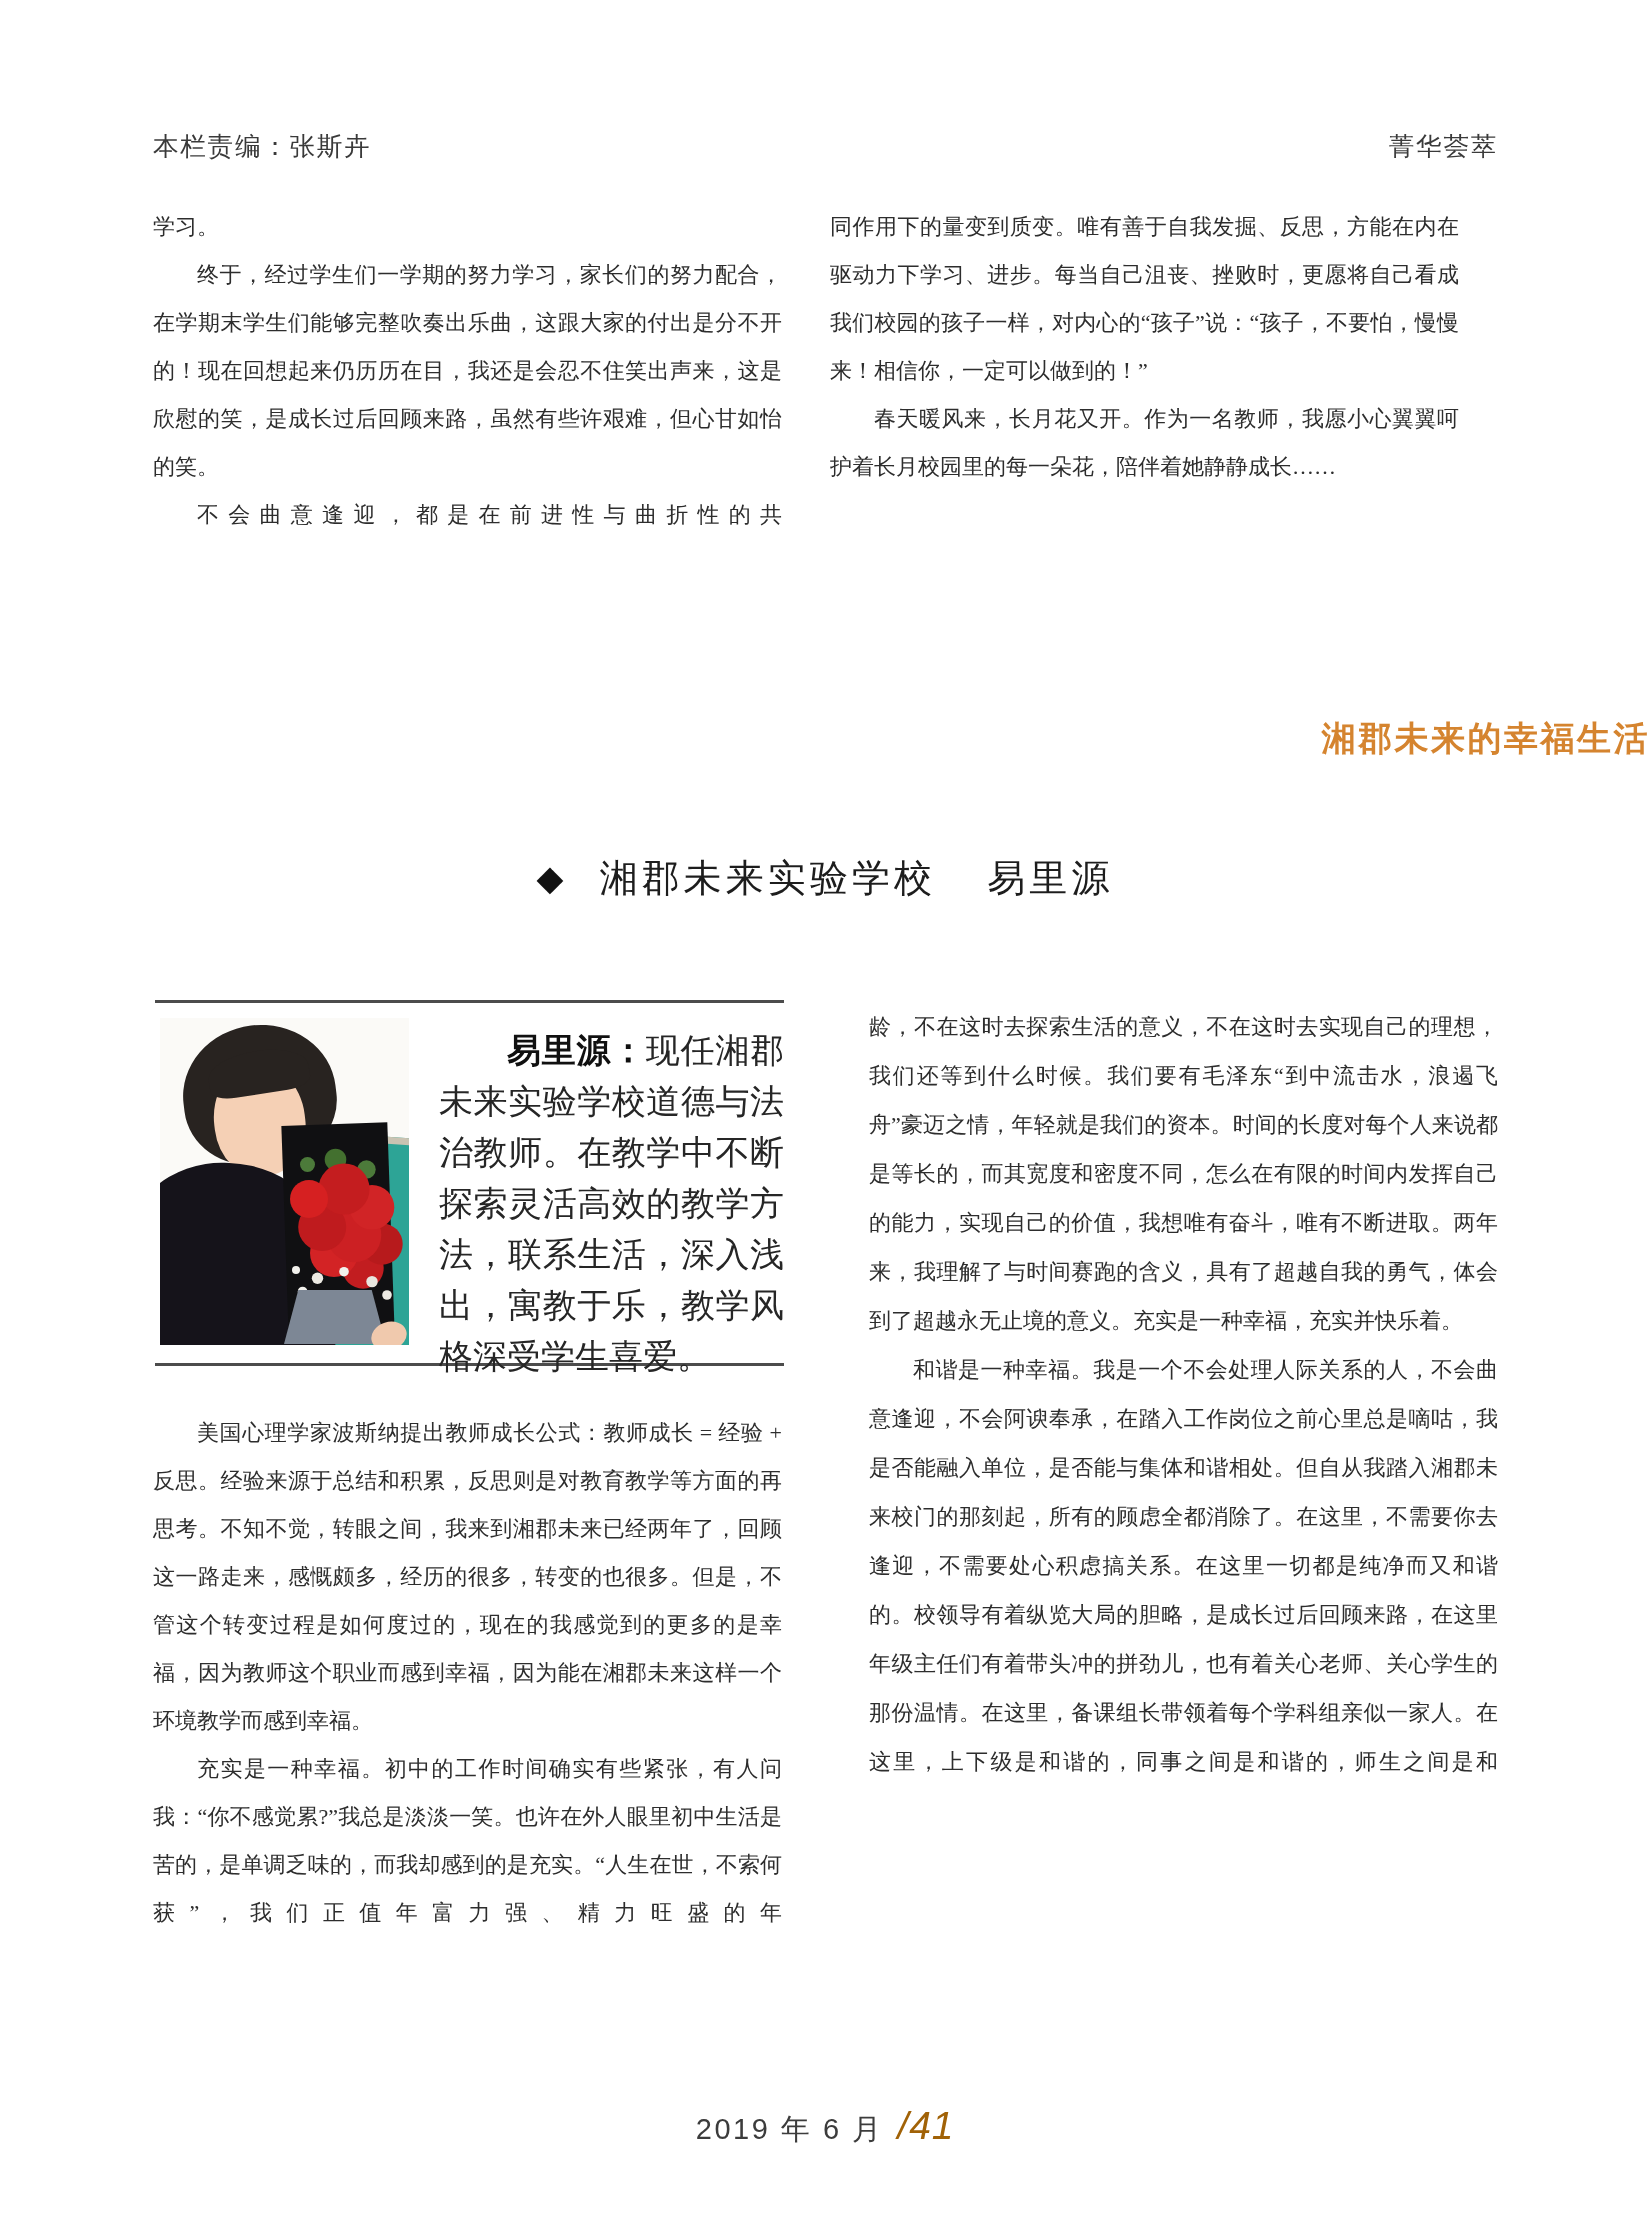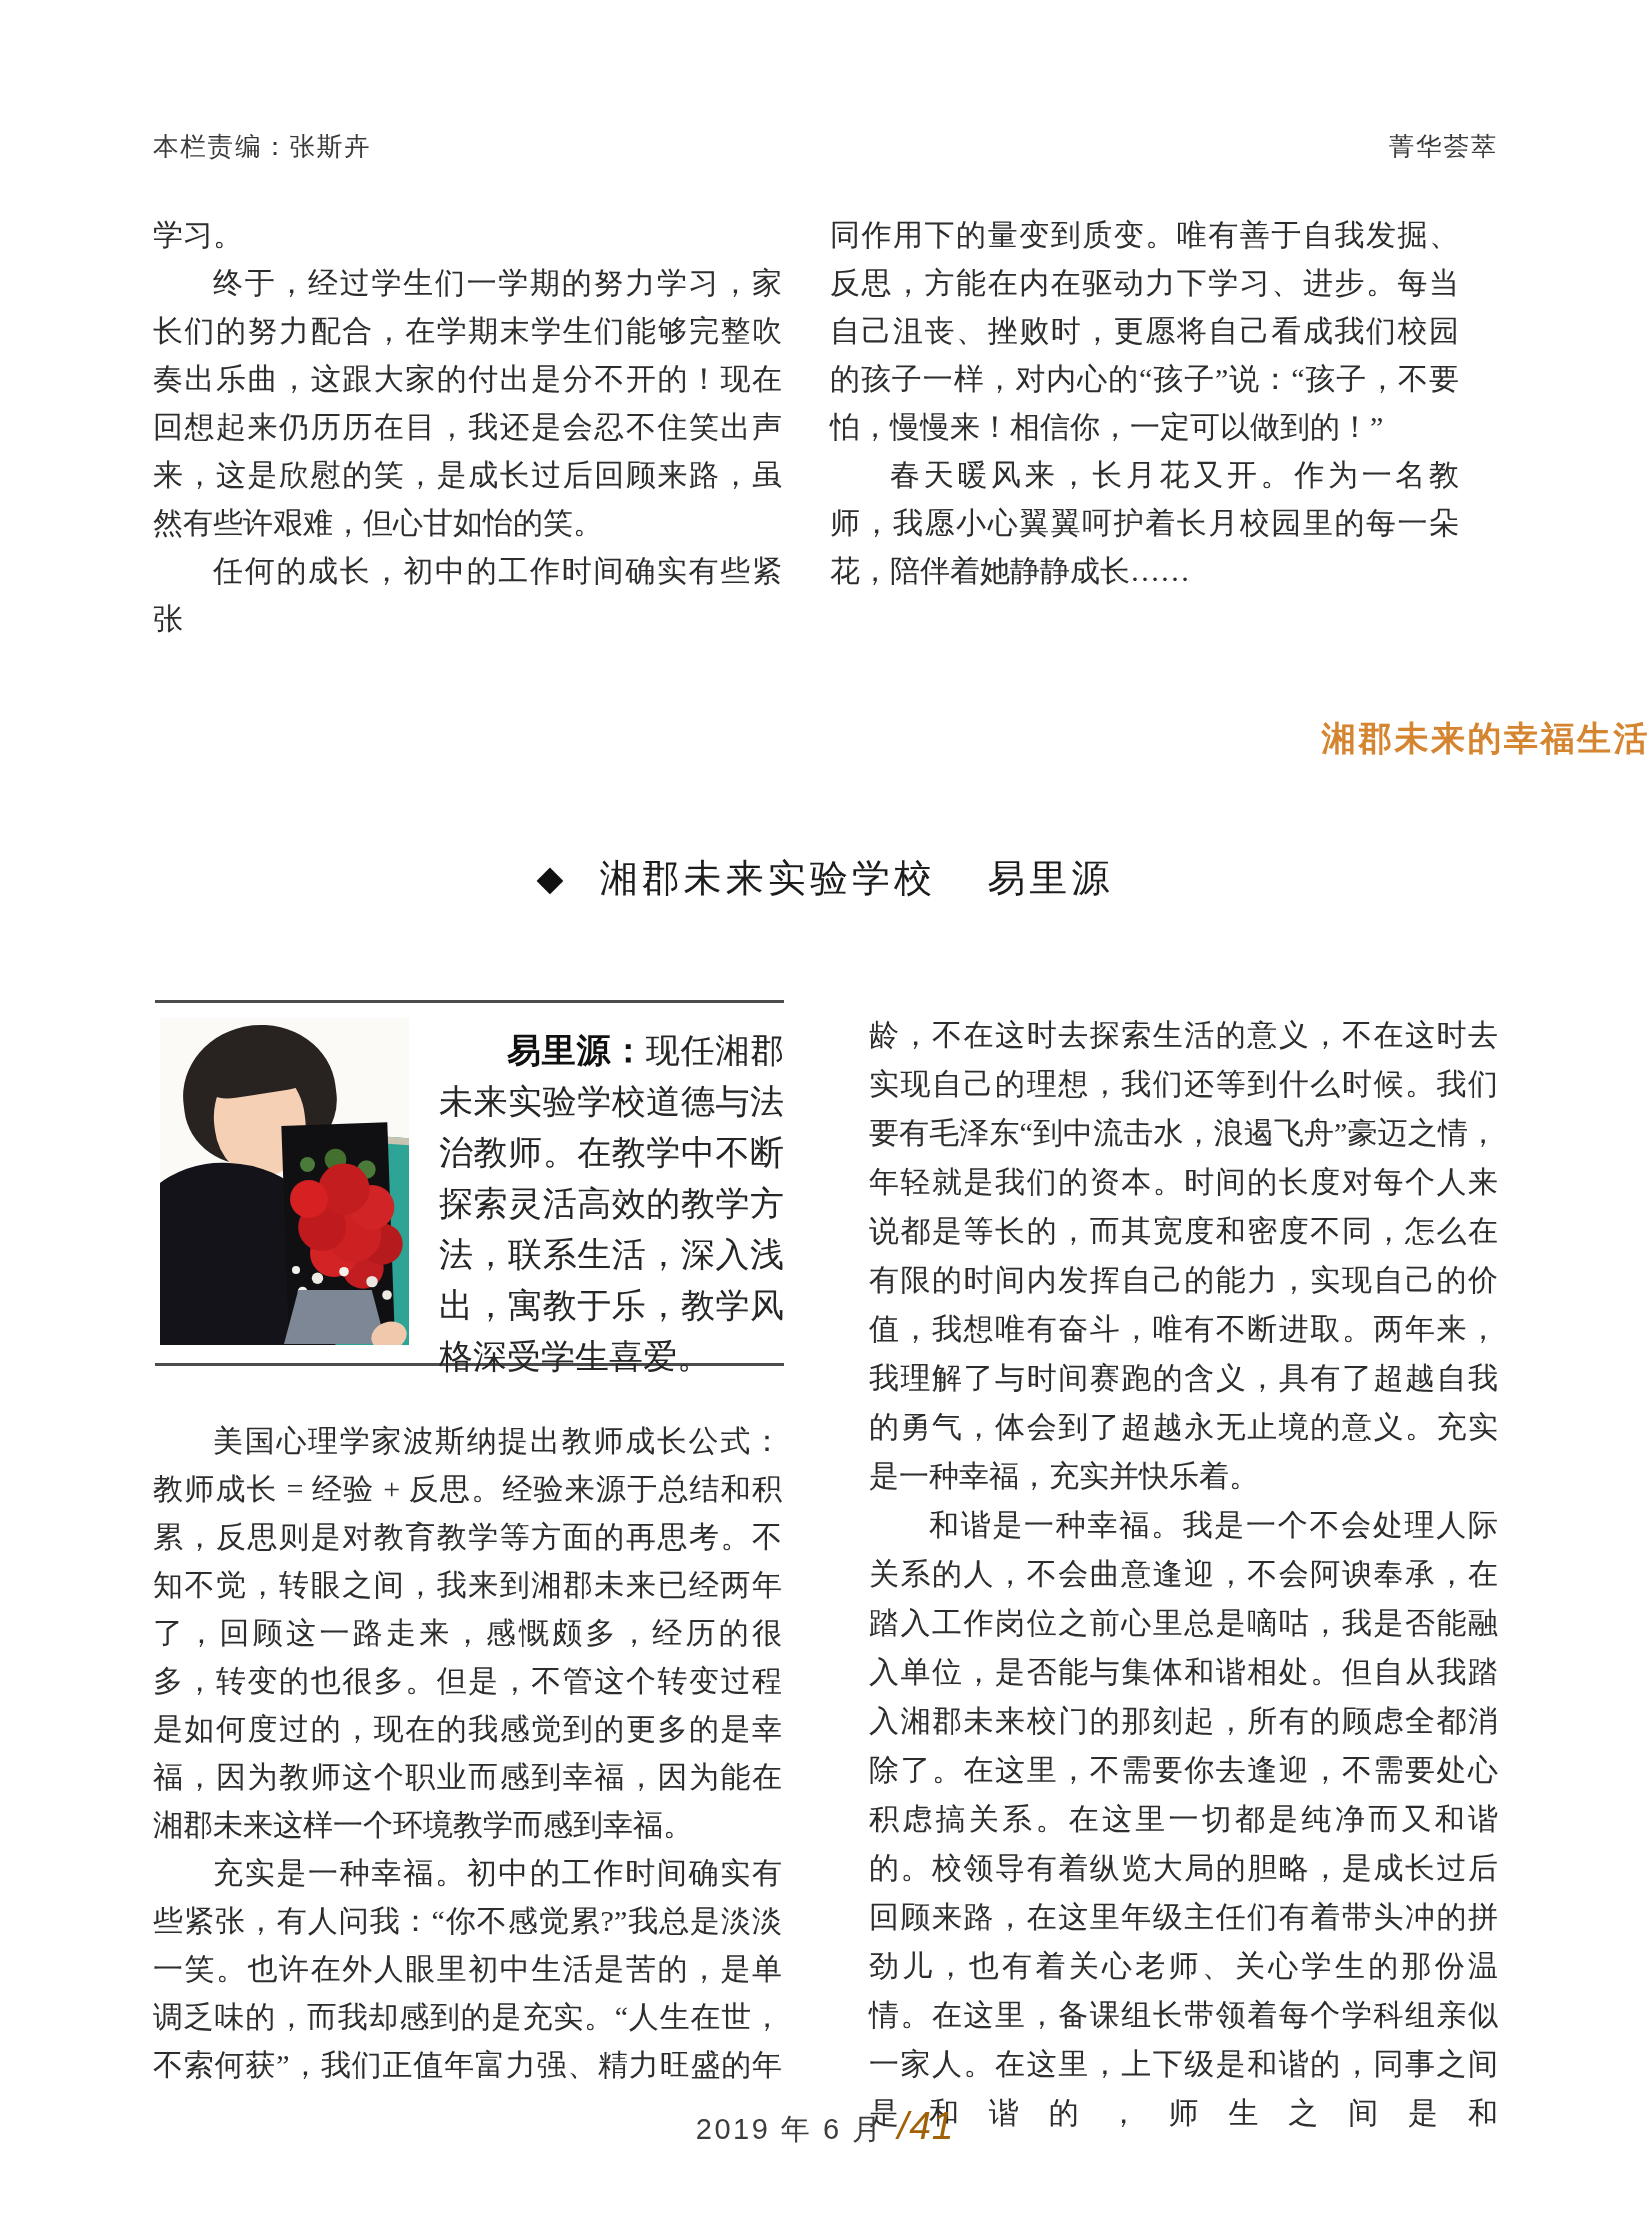--- a/index.html
+++ b/index.html
@@ -8,21 +8,21 @@
     position:relative;width:1650px;height:2239px;background:#ffffff;
     font-family:"Liberation Serif",serif;color:#2d2d2d;overflow:hidden;margin:0 auto;
   }
   
   .pg-header{
     position:absolute;top:129px;left:153px;width:1345px;
     display:flex;justify-content:space-between;align-items:baseline;
     font-family:Liberation Serif, serif;font-size:25.6px;color:#3a3a3a;letter-spacing:1.7px;
   }
   
-  .col{position:absolute;width:629px;font-size:30px;line-height:48px;text-align:justify;margin-top:8px;}
+  .col{position:absolute;width:629px;font-size:22px;line-height:48px;text-align:justify;}
   .para{margin:0;text-align:justify}
   .para.indent{text-indent:2em}
   .para.flush{text-align-last:justify}
   #prev-left{left:153px;top:203px}
   #prev-right{left:830px;top:203px}
   
   .title{
     position:absolute;top:716px;left:0;width:100%;margin:0;text-align:right;
     font-size:34px;font-weight:bold;letter-spacing:2.5px;color:#d5842f;
     font-family:"Liberation Serif",serif;
@@ -82,21 +82,21 @@
 <div class="page">
 
   <div class="pg-header">
     <span>本栏责编：张斯卉</span>
     <span>菁华荟萃</span>
   </div>
 
   <div class="col" id="prev-left">
       <p class="para">学习。</p>
       <p class="para indent">终于，经过学生们一学期的努力学习，家长们的努力配合，在学期末学生们能够完整吹奏出乐曲，这跟大家的付出是分不开的！现在回想起来仍历历在目，我还是会忍不住笑出声来，这是欣慰的笑，是成长过后回顾来路，虽然有些许艰难，但心甘如怡的笑。</p>
-      <p class="para indent flush">任何的成长，初中的工作时间确实有些紧张</p>
+      <p class="para indent flush">不会曲意逢迎，都是在前进性与曲折性的共</p>
     </div>
   <div class="col" id="prev-right">
       <p class="para">同作用下的量变到质变。唯有善于自我发掘、反思，方能在内在驱动力下学习、进步。每当自己沮丧、挫败时，更愿将自己看成我们校园的孩子一样，对内心的“孩子”说：“孩子，不要怕，慢慢来！相信你，一定可以做到的！”</p>
       <p class="para indent">春天暖风来，长月花又开。作为一名教师，我愿小心翼翼呵护着长月校园里的每一朵花，陪伴着她静静成长……</p>
     </div>
 
   <h1 class="title">湘郡未来的幸福生活</h1>
 
   <div class="byline">
     <span class="diamond">◆</span>

